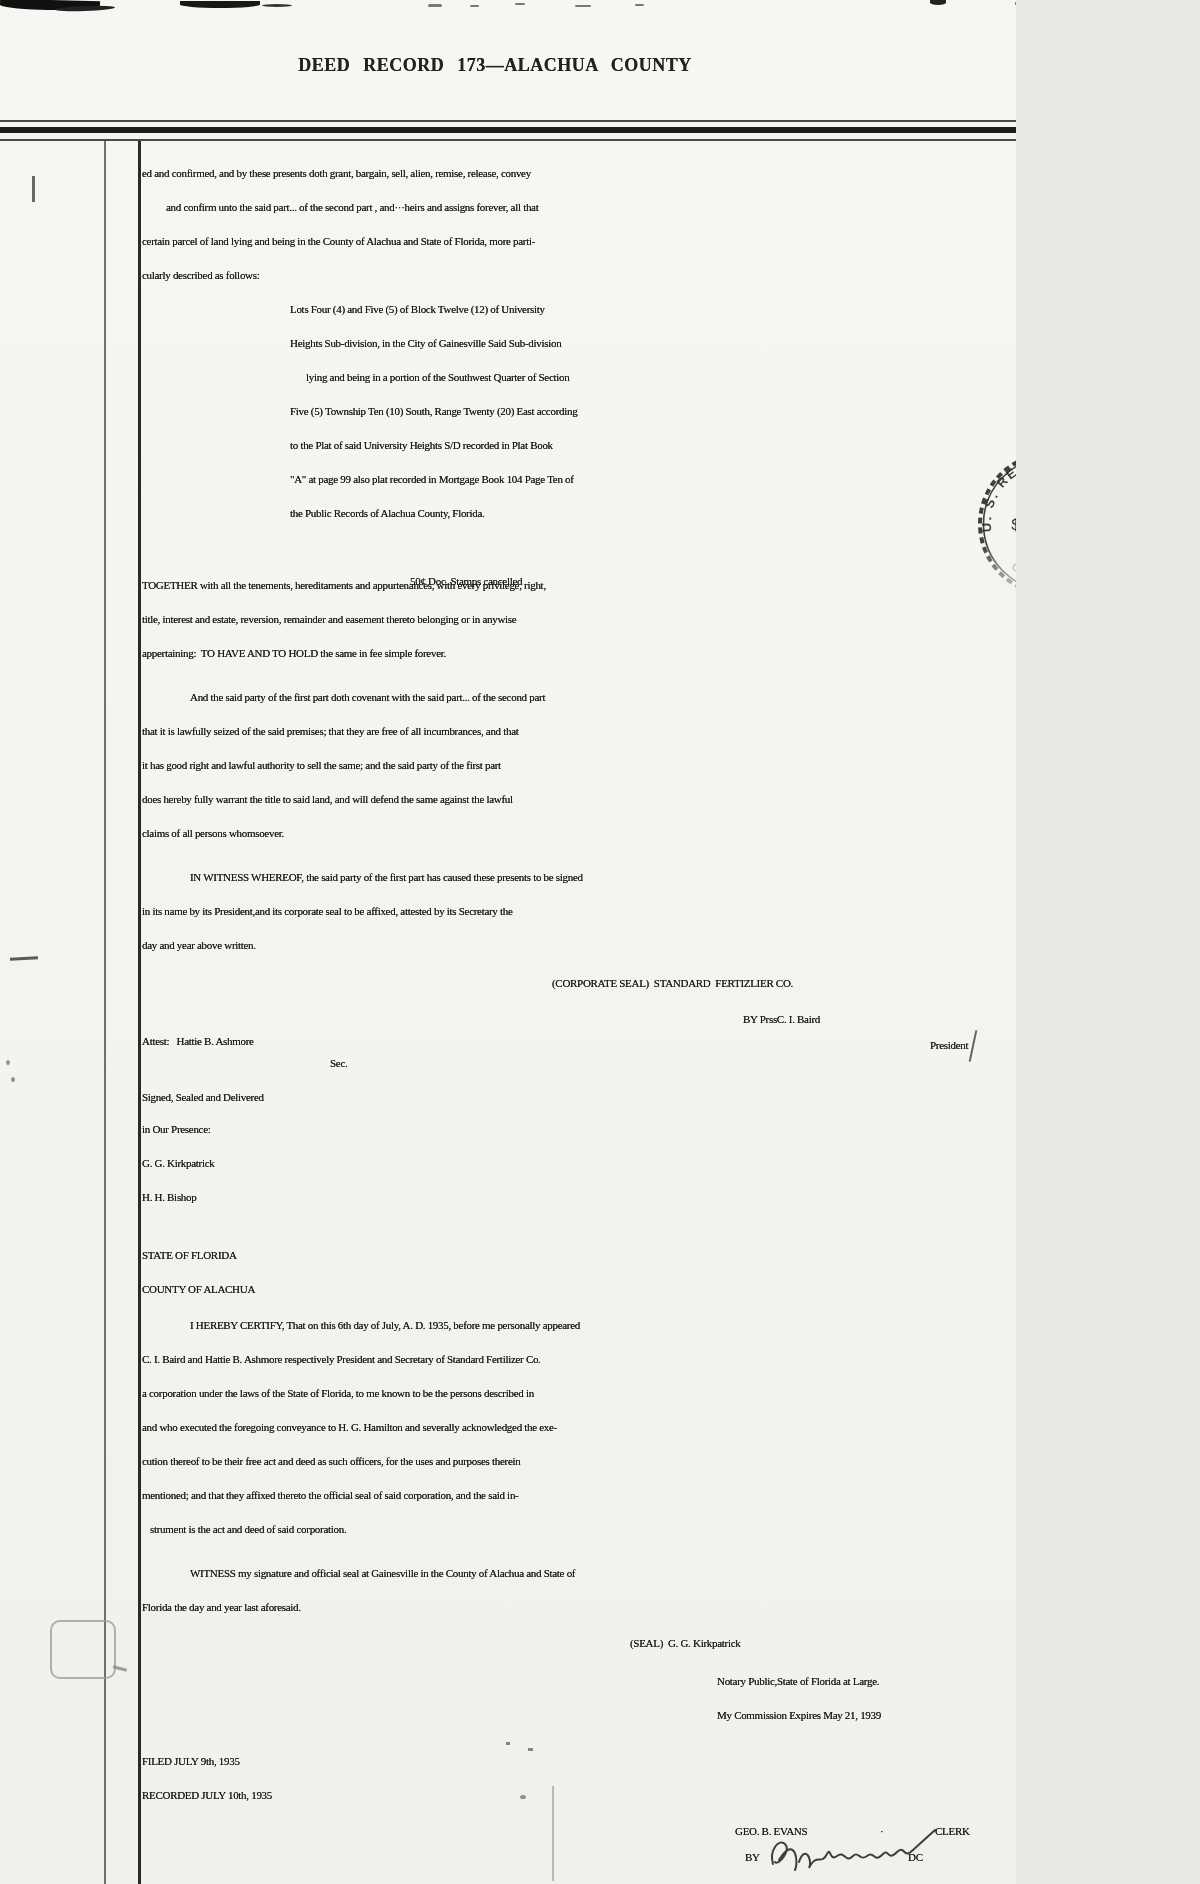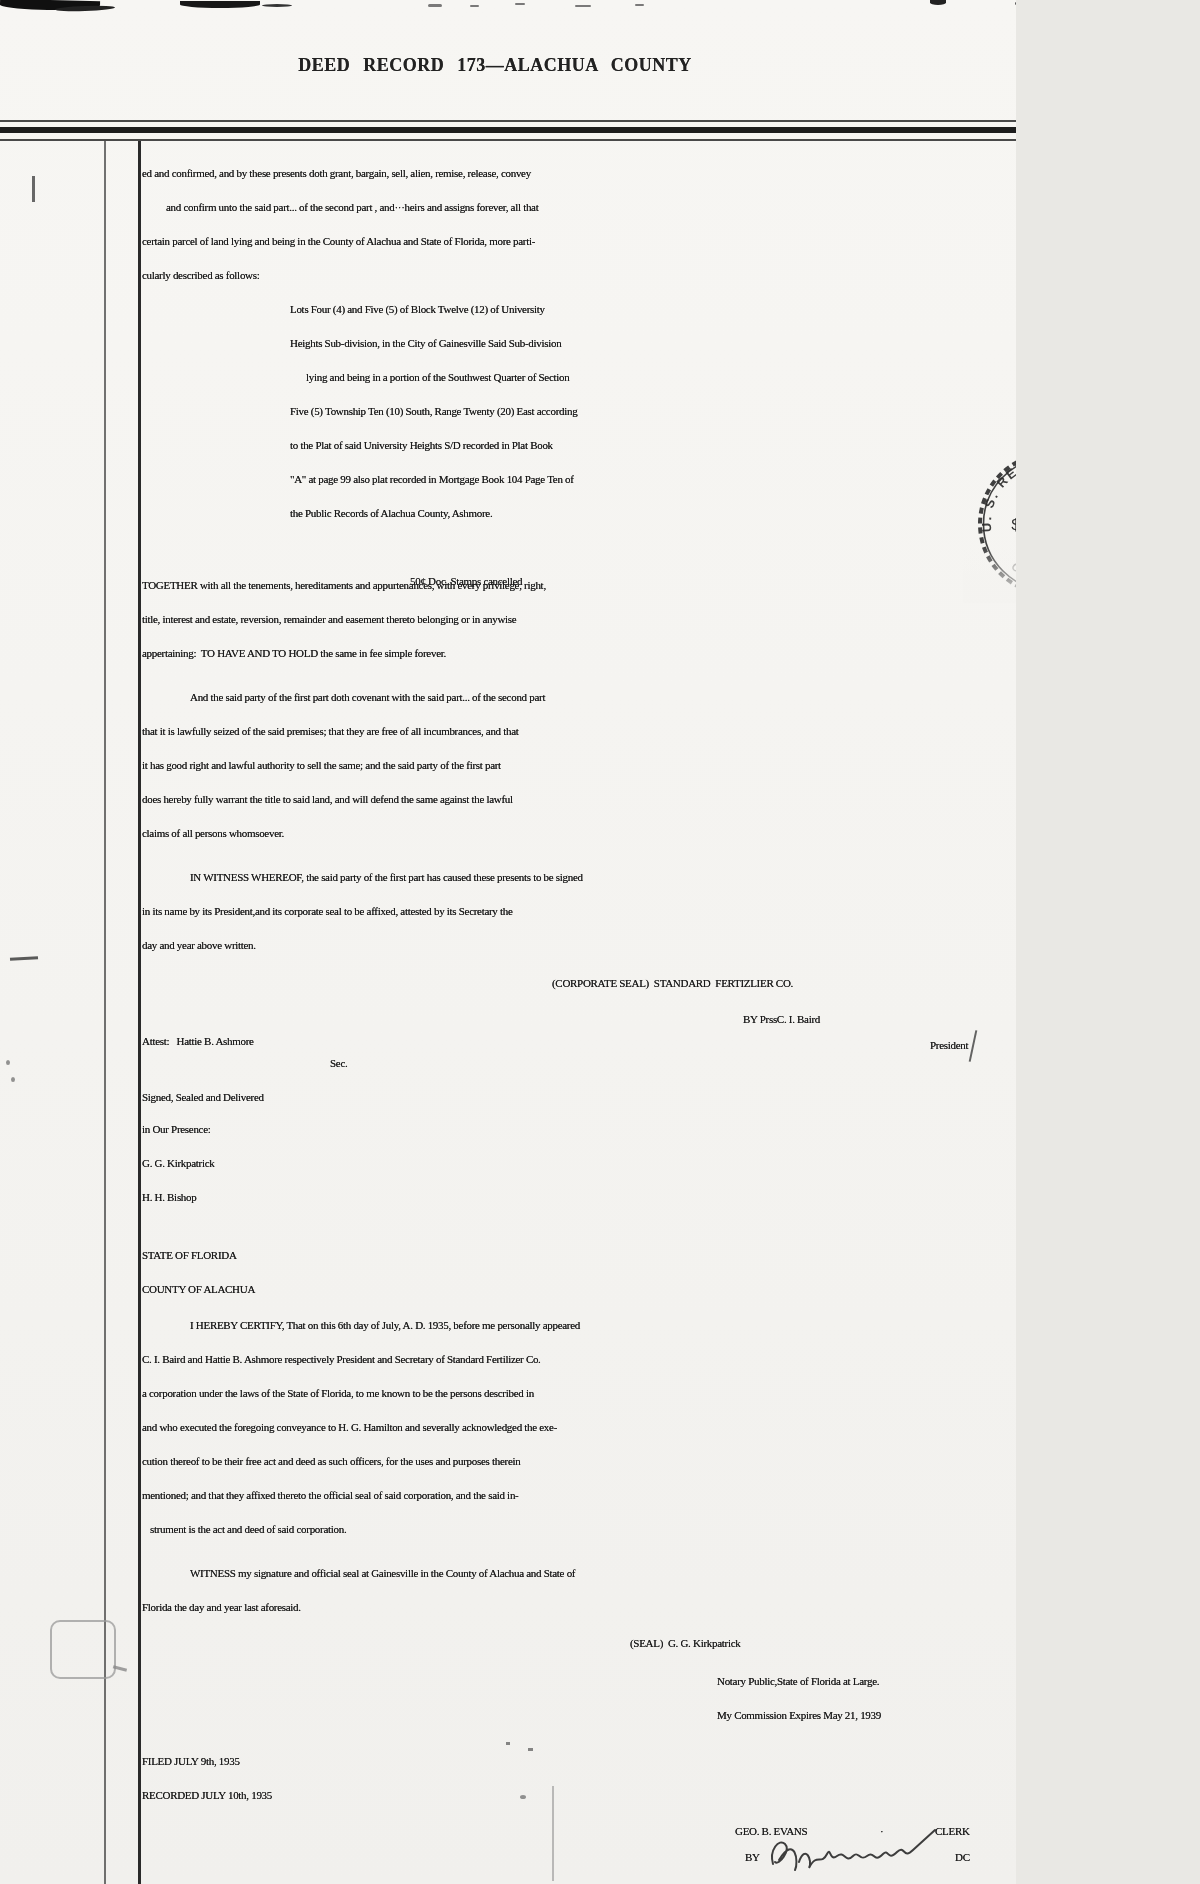--- a/index.html
+++ b/index.html
@@ -65,21 +65,21 @@
       <div class="tline" style="left: 142px; top: 168px;">ed and confirmed, and by these presents doth grant, bargain, sell, alien, remise, release, convey</div>
       <div class="tline" style="left: 142px; top: 202px; margin-left: 24px;">and confirm unto the said part... of the second part , and···heirs and assigns forever, all that</div>
       <div class="tline" style="left: 142px; top: 236px;">certain parcel of land lying and being in the County of Alachua and State of Florida, more parti-</div>
       <div class="tline" style="left: 142px; top: 270px;">cularly described as follows:</div>
       <div class="tline" style="left: 290px; top: 304px;">Lots Four (4) and Five (5) of Block Twelve (12) of University</div>
       <div class="tline" style="left: 290px; top: 338px;">Heights Sub-division, in the City of Gainesville Said Sub-division</div>
       <div class="tline" style="left: 306px; top: 372px;">lying and being in a portion of the Southwest Quarter of Section</div>
       <div class="tline" style="left: 290px; top: 406px;">Five (5) Township Ten (10) South, Range Twenty (20) East according</div>
       <div class="tline" style="left: 290px; top: 440px;">to the Plat of said University Heights S/D recorded in Plat Book</div>
       <div class="tline" style="left: 290px; top: 474px;">"A" at page 99 also plat recorded in Mortgage Book 104 Page Ten of</div>
-      <div class="tline" style="left: 290px; top: 508px;">the Public Records of Alachua County, Ashmore.</div>
+      <div class="tline" style="left: 290px; top: 508px;">the Public Records of Alachua County, Florida.</div>
       <div class="tline" style="left: 410px; top: 576px;">50¢ Doc. Stamps cancelled</div>
       <div class="tline" style="left: 142px; top: 580px;">TOGETHER with all the tenements, hereditaments and appurtenances, with every privilege, right,</div>
       <div class="tline" style="left: 142px; top: 614px;">title, interest and estate, reversion, remainder and easement thereto belonging or in anywise</div>
       <div class="tline" style="left: 142px; top: 648px;">appertaining:  TO HAVE AND TO HOLD the same in fee simple forever.</div>
       <div class="tline" style="left: 190px; top: 692px;">And the said party of the first part doth covenant with the said part... of the second part</div>
       <div class="tline" style="left: 142px; top: 726px;">that it is lawfully seized of the said premises; that they are free of all incumbrances, and that</div>
       <div class="tline" style="left: 142px; top: 760px;">it has good right and lawful authority to sell the same; and the said party of the first part</div>
       <div class="tline" style="left: 142px; top: 794px;">does hereby fully warrant the title to said land, and will defend the same against the lawful</div>
       <div class="tline" style="left: 142px; top: 828px;">claims of all persons whomsoever.</div>
       <div class="tline" style="left: 190px; top: 872px;">IN WITNESS WHEREOF, the said party of the first part has caused these presents to be signed</div>
@@ -133,21 +133,21 @@
       <text x="48" y="92" font-family="Liberation Mono,monospace" font-size="16" fill="#2b2b2b">$ .50</text>
       <line x1="102" y1="88" x2="128" y2="88" stroke="#2b2b2b" stroke-width="1.5" stroke-dasharray="2 4" opacity=".45"></line>
       <rect x="0" y="108" width="175" height="57" fill="url(#fadeg)"></rect>
     </svg>
   </div>
 
   <span class="tline" style="left:735px;top:1826px;">GEO. B. EVANS</span>
   <span class="tline" style="left:880px;top:1826px;">·</span>
   <span class="tline" style="left:935px;top:1826px;">CLERK</span>
   <span class="tline" style="left:745px;top:1852px;">BY</span>
-  <span class="tline" style="left:955px;top:1852px;">DC</span>
+  <span class="tline" style="left:908px;top:1852px;">DC</span>
 
   <div class="sig-box">
     <svg width="195" height="60" viewBox="0 0 195 60">
       <path d="M8,42 C4,28 14,16 20,22 C26,28 14,44 10,40 M14,38 C30,12 34,40 30,48
                M34,40 C40,22 48,38 44,46 C52,30 56,44 62,32 C66,24 64,40 72,34
                C80,28 80,42 88,34 C94,28 94,40 102,34 C110,28 108,42 118,32
                C124,26 122,40 132,30 C140,22 138,38 148,28 L170,8" fill="none" stroke="#1d1d1d" stroke-width="2" stroke-linecap="round" opacity=".85"></path>
     </svg>
   </div>
 

